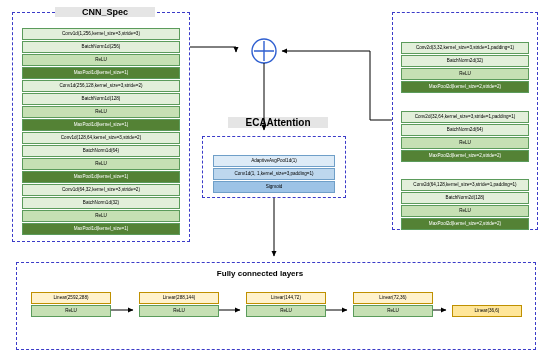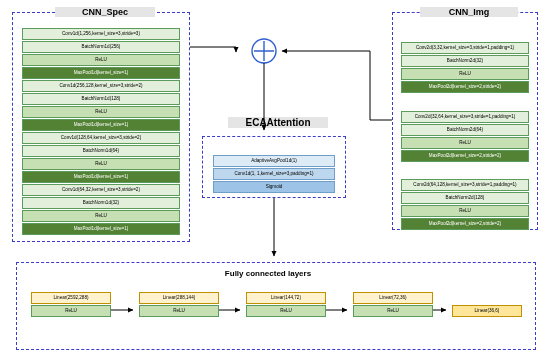--- a/index.html
+++ b/index.html
@@ -94,21 +94,20 @@
   <div class="blk c-lightgreen" style="left:22px; top:145px; width:158px; height:12px;">BatchNorm1d(64)</div>
   <div class="blk c-midgreen" style="left:22px; top:158px; width:158px; height:12px;">ReLU</div>
   <div class="blk c-darkgreen" style="left:22px; top:171px; width:158px; height:12px;">MaxPool1d(kernel_size=1)</div>
 
   <div class="blk c-lightgreen" style="left:22px; top:184px; width:158px; height:12px;">Conv1d(64,32,kernel_size=3,stride=2)</div>
   <div class="blk c-lightgreen" style="left:22px; top:197px; width:158px; height:12px;">BatchNorm1d(32)</div>
   <div class="blk c-midgreen" style="left:22px; top:210px; width:158px; height:12px;">ReLU</div>
   <div class="blk c-darkgreen" style="left:22px; top:223px; width:158px; height:12px;">MaxPool1d(kernel_size=1)</div>
 
   <div class="panel" style="left:392px; top:12px; width:146px; height:218px;"></div>
-  <div class="panel-title" style="left:420px; top:7px; width:90px;">CNN_Img</div>
 
   <div class="blk c-lightgreen" style="left:401px; top:42px; width:128px; height:12px;">Conv2d(3,32,kernel_size=3,stride=1,padding=1)</div>
   <div class="blk c-lightgreen" style="left:401px; top:55px; width:128px; height:12px;">BatchNorm2d(32)</div>
   <div class="blk c-midgreen" style="left:401px; top:68px; width:128px; height:12px;">ReLU</div>
   <div class="blk c-darkgreen" style="left:401px; top:81px; width:128px; height:12px;">MaxPool2d(kernel_size=2,stride=2)</div>
 
   <div class="blk c-lightgreen" style="left:401px; top:111px; width:128px; height:12px;">Conv2d(32,64,kernel_size=3,stride=1,padding=1)</div>
   <div class="blk c-lightgreen" style="left:401px; top:124px; width:128px; height:12px;">BatchNorm2d(64)</div>
   <div class="blk c-midgreen" style="left:401px; top:137px; width:128px; height:12px;">ReLU</div>
   <div class="blk c-darkgreen" style="left:401px; top:150px; width:128px; height:12px;">MaxPool2d(kernel_size=2,stride=2)</div>
@@ -119,21 +118,21 @@
   <div class="blk c-darkgreen" style="left:401px; top:218px; width:128px; height:12px;">MaxPool2d(kernel_size=2,stride=2)</div>
 
   <div class="panel" style="left:202px; top:136px; width:144px; height:62px;"></div>
   <div class="panel-title" style="left:228px; top:117px; width:92px; font-size:10px;">ECAAttention</div>
 
   <div class="blk c-lightblue" style="left:213px; top:155px; width:122px; height:12px;">AdaptiveAvgPool1d(1)</div>
   <div class="blk c-midblue" style="left:213px; top:168px; width:122px; height:12px;">Conv1d(1, 1,kernel_size=3,padding=1)</div>
   <div class="blk c-darkblue" style="left:213px; top:181px; width:122px; height:12px;">Sigmoid</div>
 
   <div class="panel" style="left:16px; top:262px; width:520px; height:88px;"></div>
-  <div class="fc-title" style="left:208px; top:269px; width:120px;">Fully connected layers</div>
+  <div class="fc-title" style="left:200px; top:269px; width:120px;">Fully connected layers</div>
 
   <div class="blk c-lightyellow" style="left:31px; top:292px; width:80px; height:12px;">Linear(2592,288)</div>
   <div class="blk c-midgreen" style="left:31px; top:305px; width:80px; height:12px;">ReLU</div>
 
   <div class="blk c-lightyellow" style="left:139px; top:292px; width:80px; height:12px;">Linear(288,144)</div>
   <div class="blk c-midgreen" style="left:139px; top:305px; width:80px; height:12px;">ReLU</div>
 
   <div class="blk c-lightyellow" style="left:246px; top:292px; width:80px; height:12px;">Linear(144,72)</div>
   <div class="blk c-midgreen" style="left:246px; top:305px; width:80px; height:12px;">ReLU</div>
 

